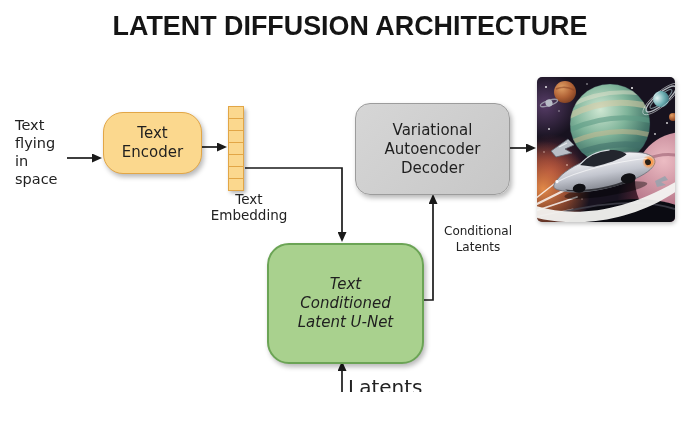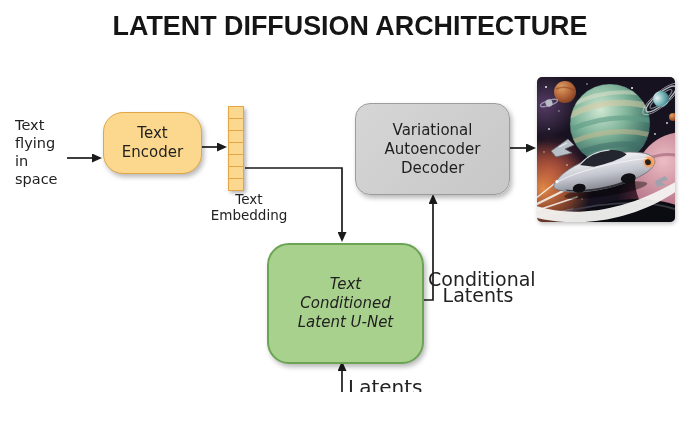--- a/index.html
+++ b/index.html
@@ -40,21 +40,21 @@
   .stack{
     position:absolute;left:228px;top:107px;width:16px;height:84px;
     display:flex;flex-direction:column;box-shadow:2px 2px 4px rgba(0,0,0,.3);
   }
   .stack .cell{
     flex:1;background:var(--encoder-fill);border:1px solid var(--encoder-border);
     margin-top:-1px;
   }
   .lbl{position:absolute;color:#222;}
   .lbl-embedding{left:197px;top:192px;width:80px;text-align:center;font-size:13.5px;line-height:15.5px;margin-left:12px;}
-  .lbl-cond{left:428px;top:224px;width:100px;text-align:center;font-size:19px;line-height:15.5px;margin-top:48px;}
+  .lbl-cond{left:428px;top:224px;width:100px;text-align:center;font-size:12px;line-height:15.5px;}
   .lbl-latents{left:348px;top:375px;font-size:20px;}
   .lbl-gaussian{
     left:257px;top:400px;width:160px;text-align:center;
     font-weight:700;font-size:16px;color:var(--gaussian-noise-text);
   }
   .connectors{position:absolute;left:0;top:0;width:700px;height:437px;pointer-events:none;}
   .connectors .ln{stroke:var(--line);stroke-width:1.7;fill:none;}
   .arrowhead{fill:var(--line);}
   .outimg{
     position:absolute;left:537px;top:77px;width:138px;height:145px;

